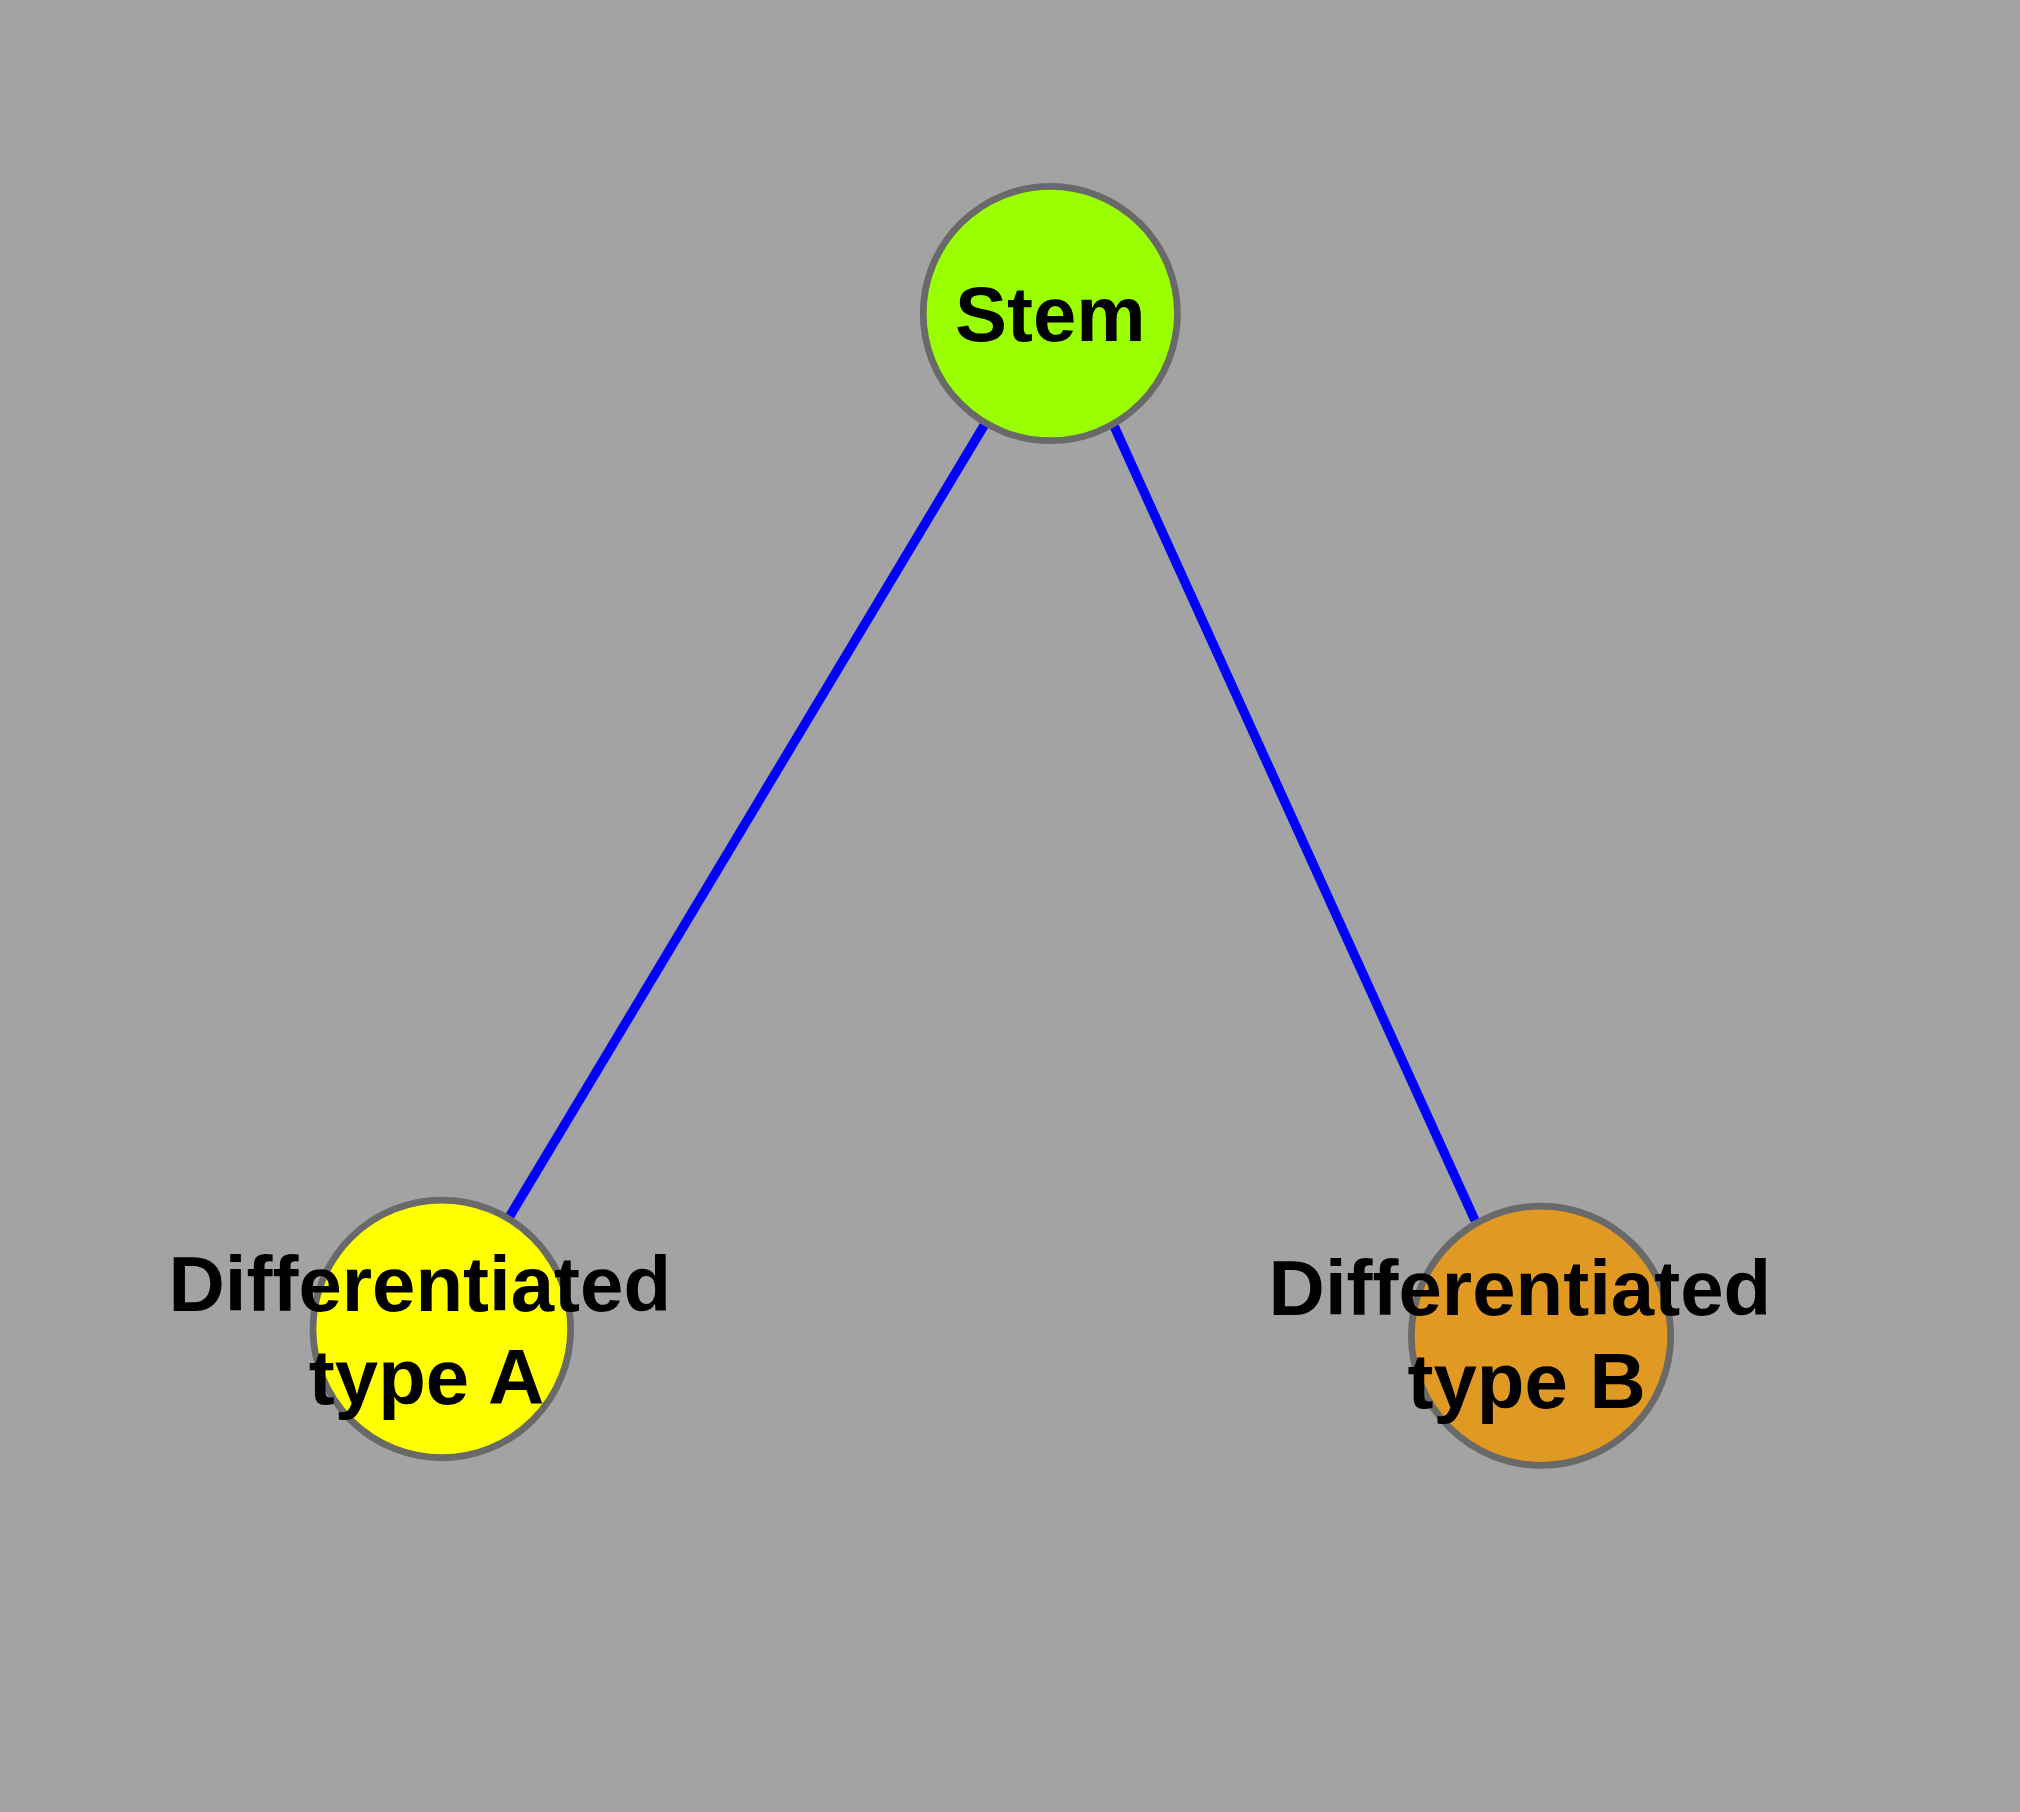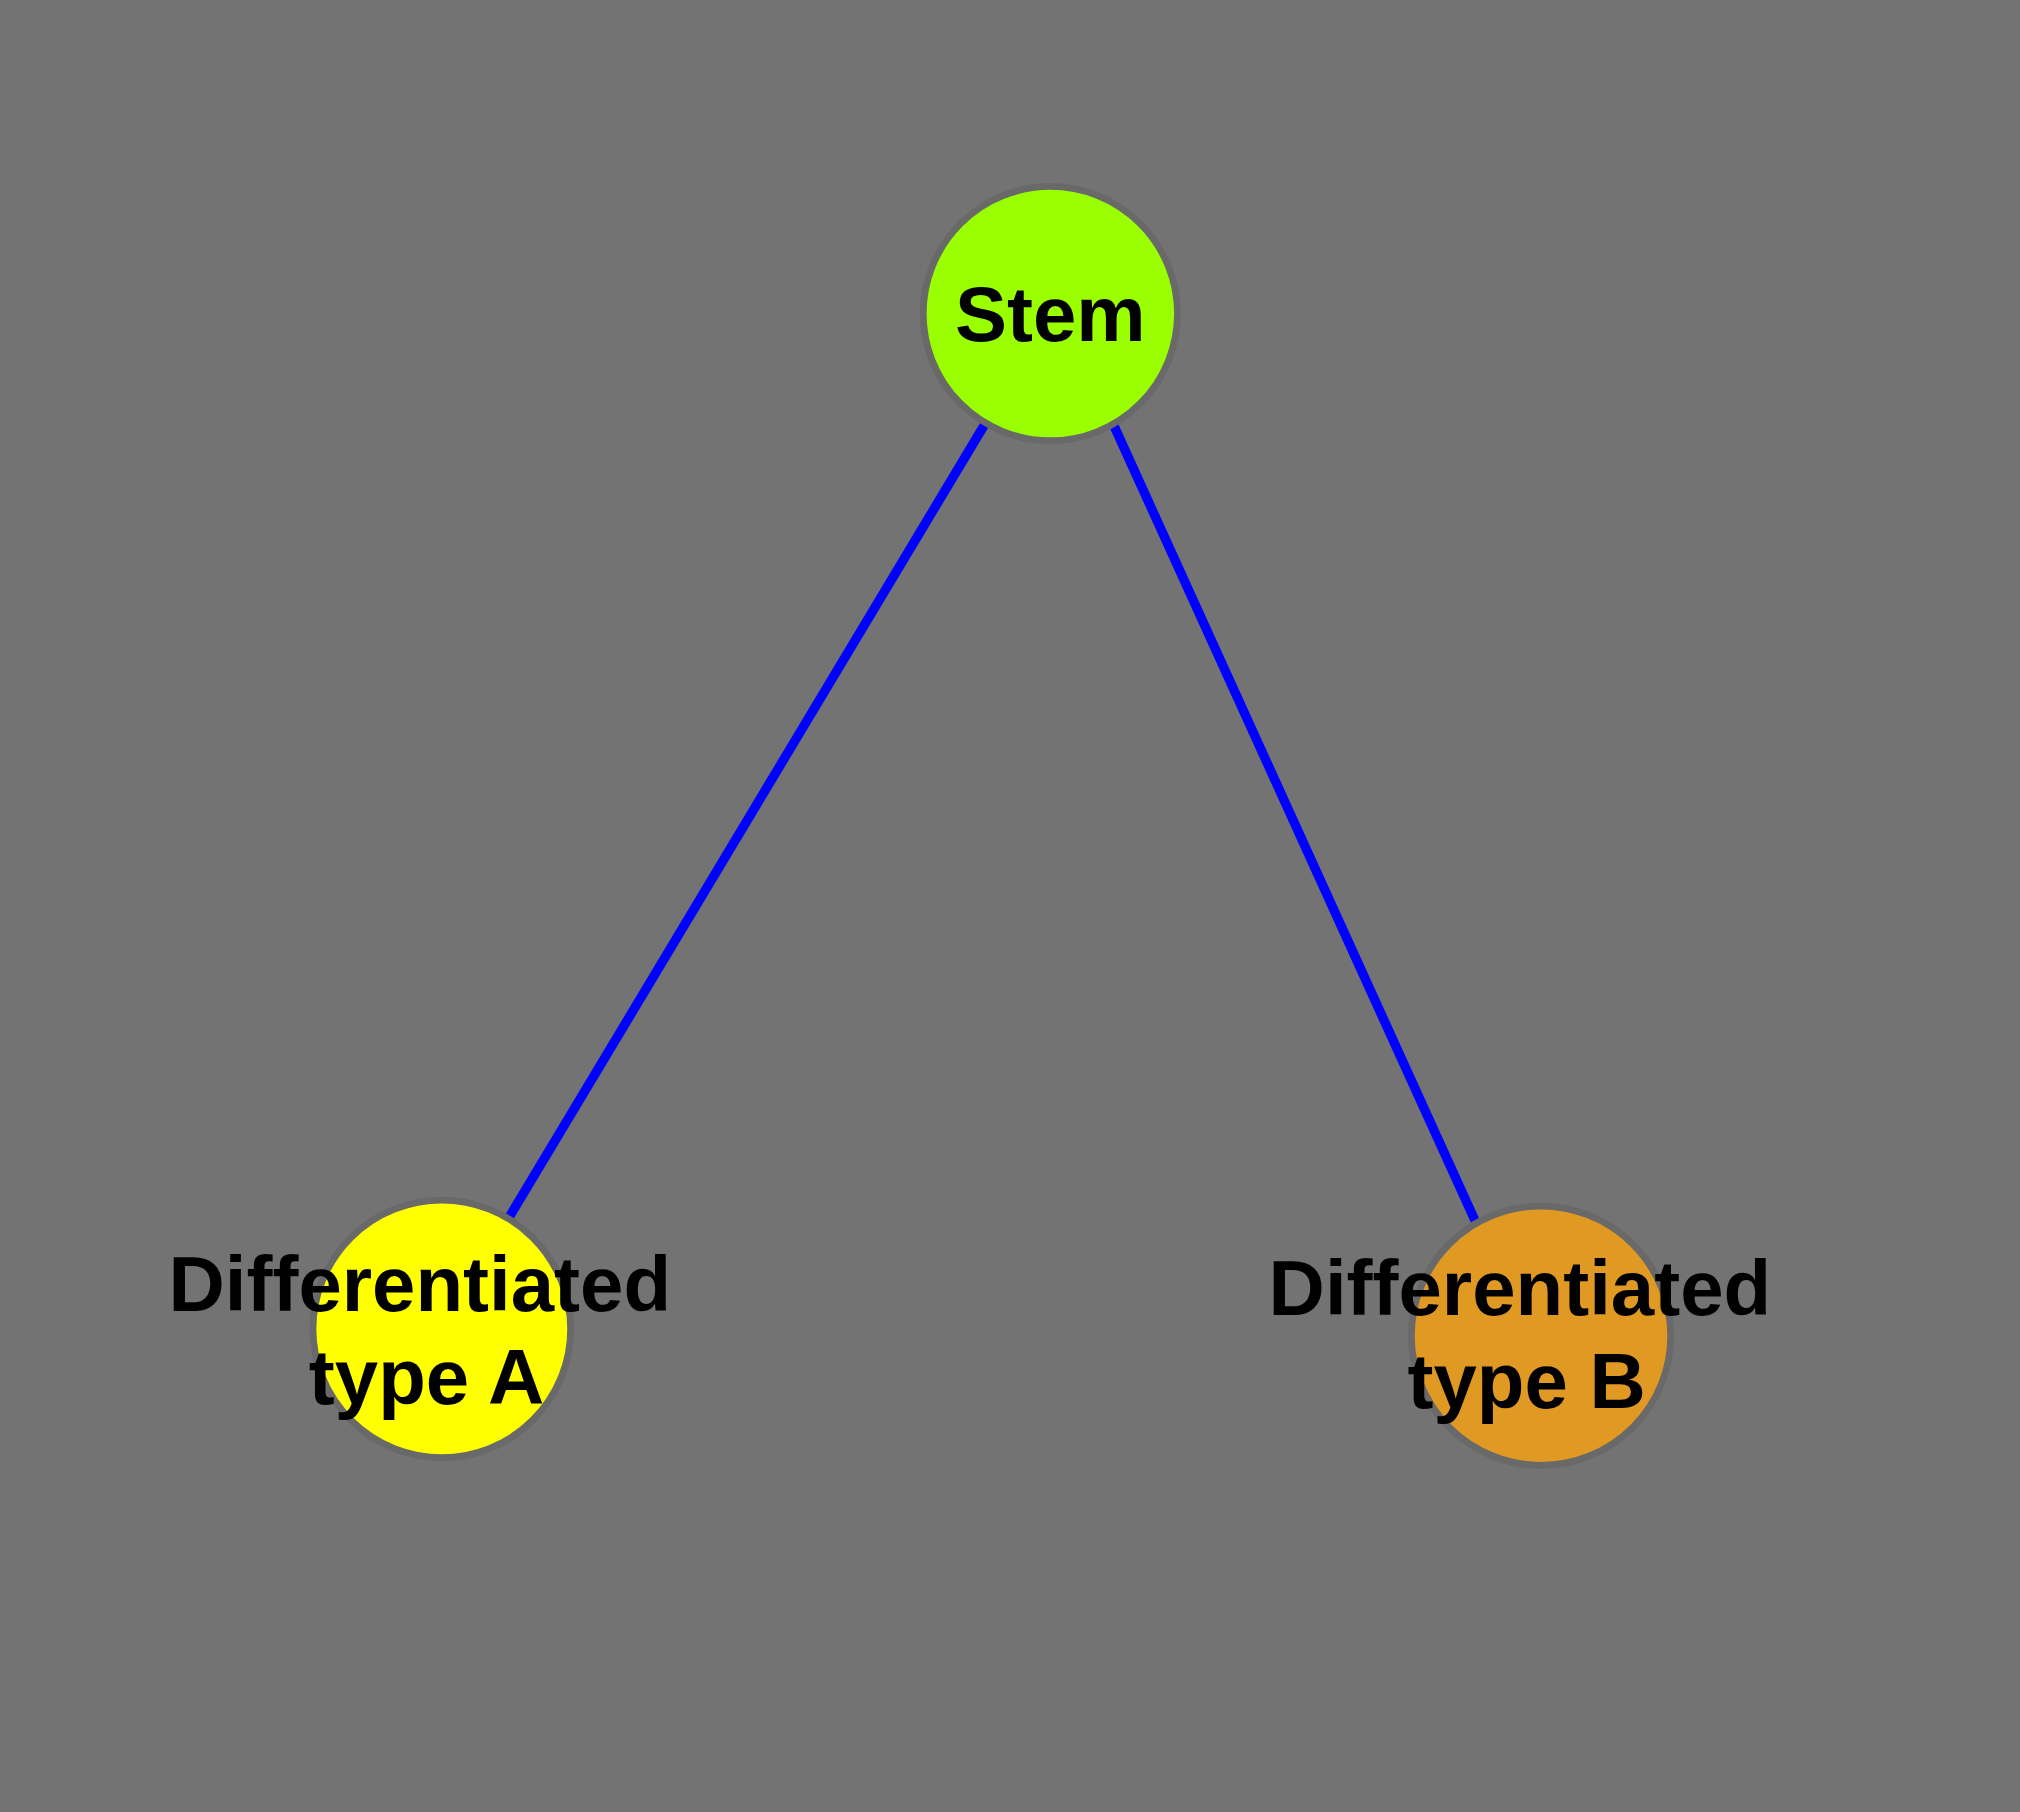--- a/index.html
+++ b/index.html
@@ -46,21 +46,21 @@
     fill: none;
   }
   .node-circle {
     stroke: #696969;
     stroke-width: 8;
   }
 </style>
 </head>
 <body>
 
-<div id="canvas" style="background: #737373;">
+<div id="canvas" style="background: #a3a3a3;">
   <svg id="graph-svg" viewBox="0 0 2384 2138">
 
     <g>
       <line class="edge-line" x1="1162" y1="500" x2="600" y2="1437" stroke="#0000ff"></line>
       <line class="edge-line" x1="1313" y1="500" x2="1740" y2="1440" stroke="#0000ff"></line>
     </g>
 
     <g>
 
       <g>

